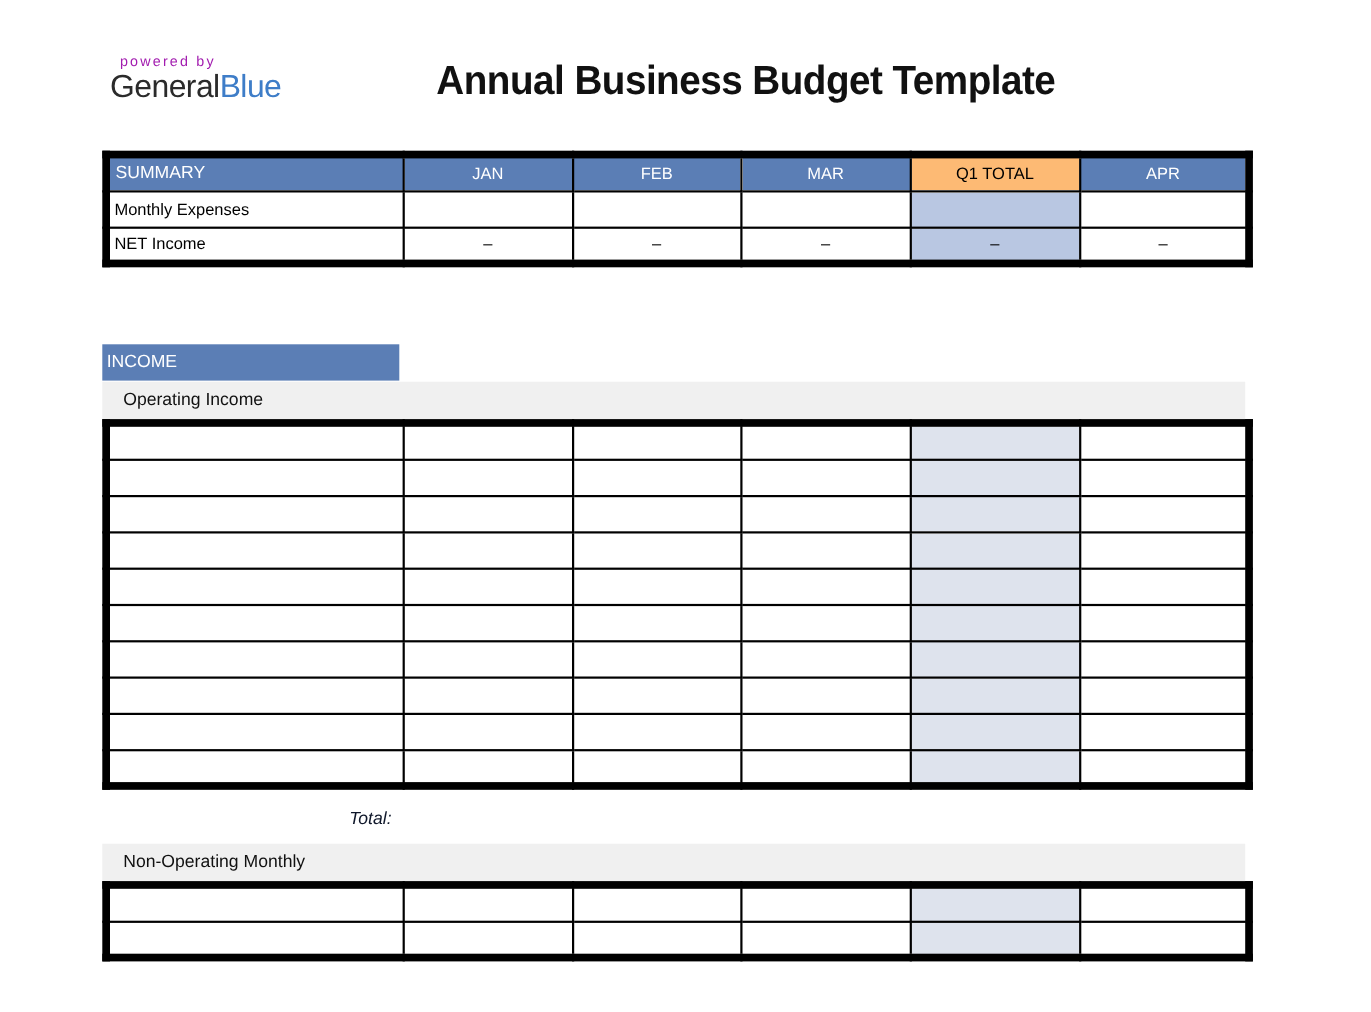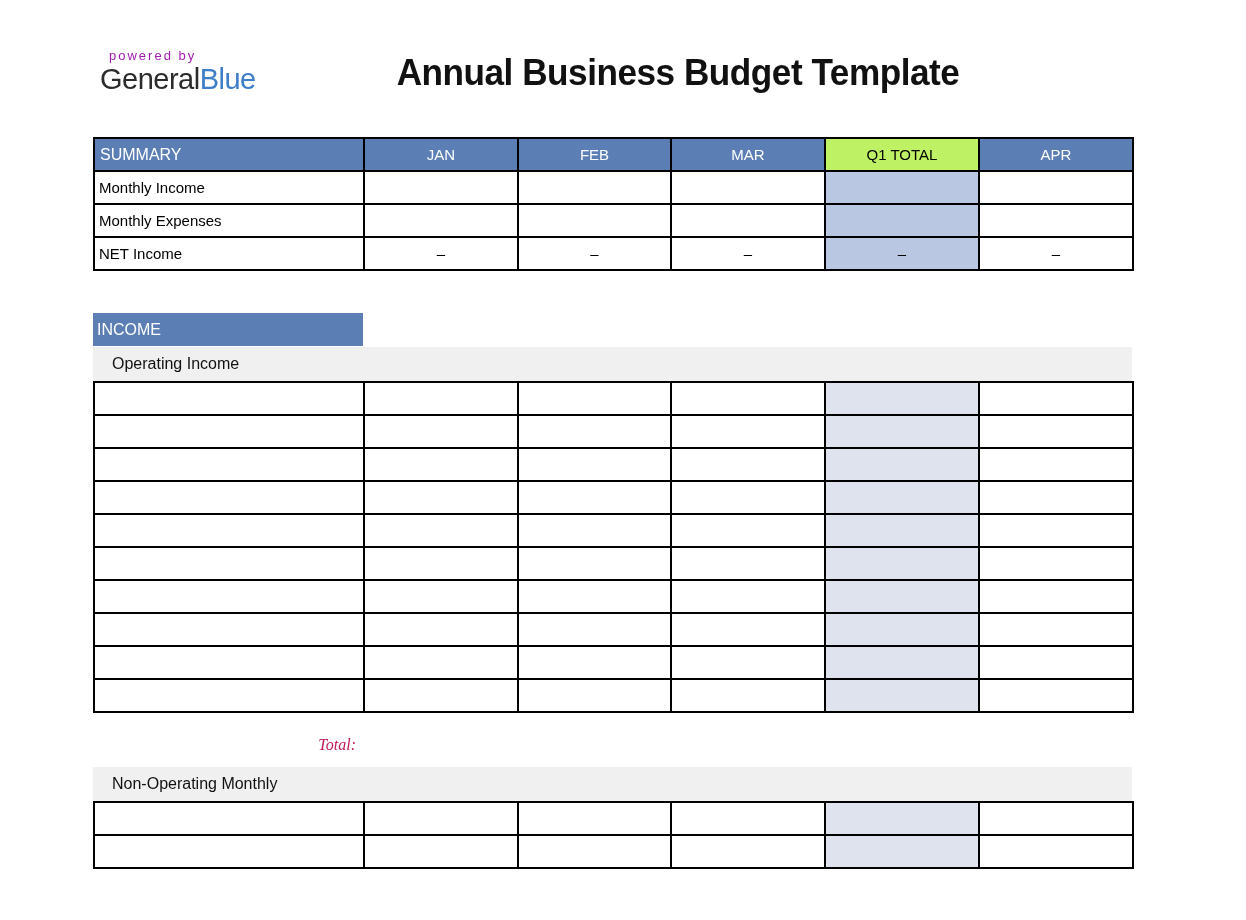--- a/index.html
+++ b/index.html
@@ -43,21 +43,21 @@
     color: #111;
     white-space: nowrap;
   }
 
   
   table.grid {
     position: absolute;
     border-collapse: collapse;
     table-layout: fixed;
     background: #fff;
-    border: 2px solid #000000;
+    border: 7px solid #000000;
   }
   table.grid td, table.grid th {
     border: 2px solid #000;
     height: 33px;
     padding: 0 4px;
     font-size: 15px;
     font-weight: normal;
     overflow: hidden;
     white-space: nowrap;
   }
@@ -69,21 +69,21 @@
   .col-apr    { width: 154px; }
 
   
   #summary-table { left: 93px; top: 137px; }
   #summary-table th {
     background: #5b7eb5;
     color: #ffffff;
     text-align: center;
   }
   #summary-table th.label-col { text-align: left; padding-left: 5px; font-size: 16px; }
-  #summary-table th.q1 { background: #bef264; color: #000; }
+  #summary-table th.q1 { background: #fdba74; color: #000; }
   #summary-table td { text-align: center; }
   #summary-table td.label-col { text-align: left; padding-left: 4px; }
   #summary-table td.q1 { background: #b9c7e2; }
 
   
   .section-header {
     position: absolute;
     left: 93px;
     width: 270px;
     height: 33px;
@@ -112,22 +112,21 @@
 
   
   .total-label {
     position: absolute;
     left: 93px;
     top: 736px;
     width: 263px;
     text-align: right;
     font-size: 16px;
     font-style: italic;
-    color: #be185d;
-    font-family: Liberation Serif, serif;
+    color: #0f172a;
   }
 </style>
 </head>
 <body>
 
 <div id="page">
 
   <div class="logo">
     <span class="powered">powered by</span>
     <span class="brand"><span>General</span><span class="blue">Blue</span></span>
@@ -147,28 +146,20 @@
     <tbody>
         <tr>
       <th class="label-col">SUMMARY</th>
       <th>JAN</th>
       <th>FEB</th>
       <th>MAR</th>
       <th class="q1">Q1 TOTAL</th>
       <th>APR</th>
     </tr>
     <tr>
-      <td class="label-col">Monthly Income</td>
-      <td></td>
-      <td></td>
-      <td></td>
-      <td class="q1"></td>
-      <td></td>
-    </tr>
-    <tr>
       <td class="label-col">Monthly Expenses</td>
       <td></td>
       <td></td>
       <td></td>
       <td class="q1"></td>
       <td></td>
     </tr>
     <tr>
       <td class="label-col">NET Income</td>
       <td>–</td>

